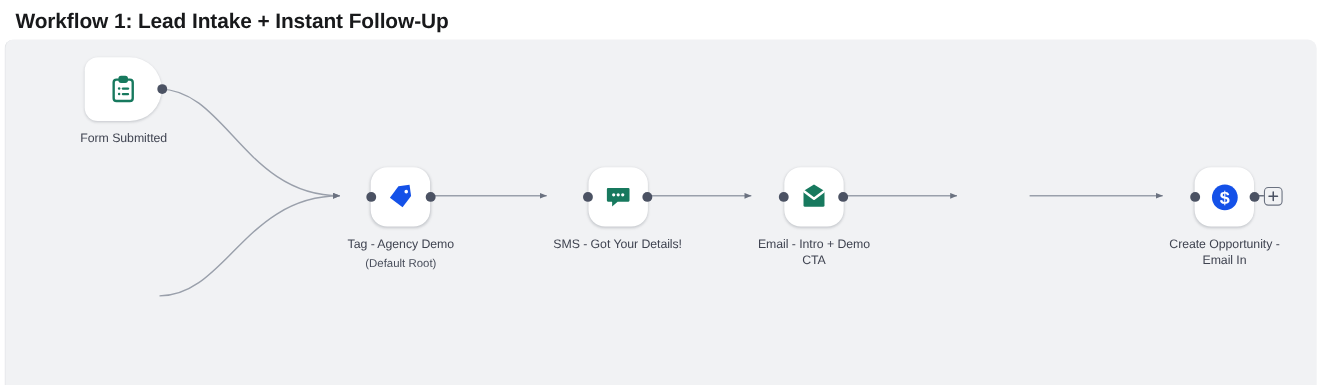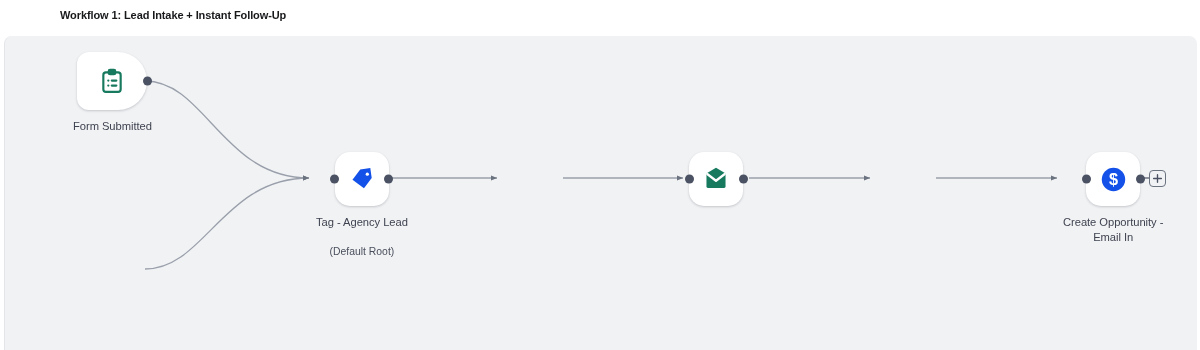--- a/index.html
+++ b/index.html
@@ -20,26 +20,25 @@
     inset: 0;
     width: 1200px;
     height: 350px;
   }
 
   
   .page-title {
     position: absolute;
     left: 14px;
     top: 9px;
-    font-size: 11px;
+    font-size: 19px;
     font-weight: 700;
     color: #18191b;
     letter-spacing: -0.1px;
     white-space: nowrap;
-    margin-left: 46px;
   }
 
   
   .canvas {
     position: absolute;
     left: 4px;
     top: 36px;
     width: 1192px;
     height: 332px;
     background: #f1f2f4;
@@ -94,21 +93,21 @@
     line-height: 1.33;
     white-space: pre-line;
     letter-spacing: -0.05px;
   }
 
   .node-sublabel {
     font-size: 10.4px;
     color: #4a4f5c;
     text-align: center;
     line-height: 1.3;
-    margin-top: 15px;
+    margin-top: 4px;
   }
 
   
   .port {
     position: absolute;
     width: 9px;
     height: 9px;
     border-radius: 50%;
     background: #4b5263;
     top: 50%;
@@ -187,36 +186,53 @@
       <div class="node-box action">
         <span class="port in"></span>
         <span>
           <svg class="icon" width="26" height="26" viewBox="0 0 24 24">
             <path d="M3.2 11.4 L11.6 3 L21 3 L21 12.4 L12.6 20.8 Z" fill="#1451e8" transform="rotate(-8 12 12)"></path>
             <circle cx="16.9" cy="7.6" r="1.5" fill="#ffffff"></circle>
           </svg>
         </span>
         <span class="port out"></span>
       </div>
-      <div class="node-label">Tag - Agency Lead</div>
+      <div class="node-label">Tag - Agency Demo</div>
       <div class="node-sublabel">(Default Root)</div>
     </div>
 
+    <div class="node" style="left:498px; top:116px;">
+      <div class="node-box action">
+        <span class="port in"></span>
+        <span>
+          <svg class="icon" width="26" height="26" viewBox="0 0 24 24">
+            <path d="M3.4 4.6 h17.2 a0.9 0.9 0 0 1 0.9 0.9 v9.6 a0.9 0.9 0 0 1 -0.9 0.9 h-9.1 l-4.6 4.1 v-4.1 h-3.5 a0.9 0.9 0 0 1 -0.9 -0.9 v-9.6 a0.9 0.9 0 0 1 0.9 -0.9 z" fill="#17795e"></path>
+            <circle cx="8.2" cy="10.3" r="1.35" fill="#ffffff"></circle>
+            <circle cx="12.0" cy="10.3" r="1.35" fill="#ffffff"></circle>
+            <circle cx="15.8" cy="10.3" r="1.35" fill="#ffffff"></circle>
+          </svg>
+        </span>
+        <span class="port out"></span>
+      </div>
+      <div class="node-label">SMS - Got Your Details!</div>
+    </div>
 
     <div class="node" style="left:684px; top:116px;">
       <div class="node-box action">
         <span class="port in"></span>
         <span>
           <svg class="icon" width="26" height="26" viewBox="0 0 24 24">
             <path d="M3.2 7.8 a1.6 1.6 0 0 1 0.62 -1.26 L12 1.6 l8.18 4.94 a1.6 1.6 0 0 1 0.62 1.26 V19 a1.3 1.3 0 0 1 -1.3 1.3 H4.5 A1.3 1.3 0 0 1 3.2 19 Z" fill="#17795e"></path>
             <path d="M3.9 7.4 L12 13.6 L20.1 7.4" fill="none" stroke="#ffffff" stroke-width="2.1" stroke-linecap="round" stroke-linejoin="round"></path>
           </svg>
         </span>
         <span class="port out"></span>
       </div>
+      <div class="node-label">Email - Intro + Demo
+CTA</div>
     </div>
 
 
     <div class="node" style="left:1058px; top:116px;">
       <div class="node-box action">
         <span class="port in"></span>
         <span>
           <svg class="icon" width="27" height="27" viewBox="0 0 24 24">
             <circle cx="12" cy="12" r="10.4" fill="#1451e8"></circle>
             <text x="12" y="17.2" text-anchor="middle" font-family="'Liberation Sans', sans-serif" font-size="14.5" font-weight="bold" fill="#ffffff">$</text>

